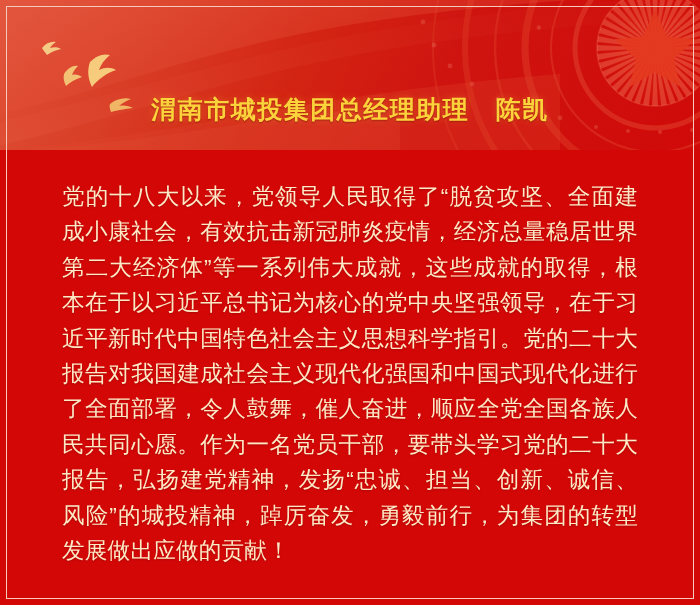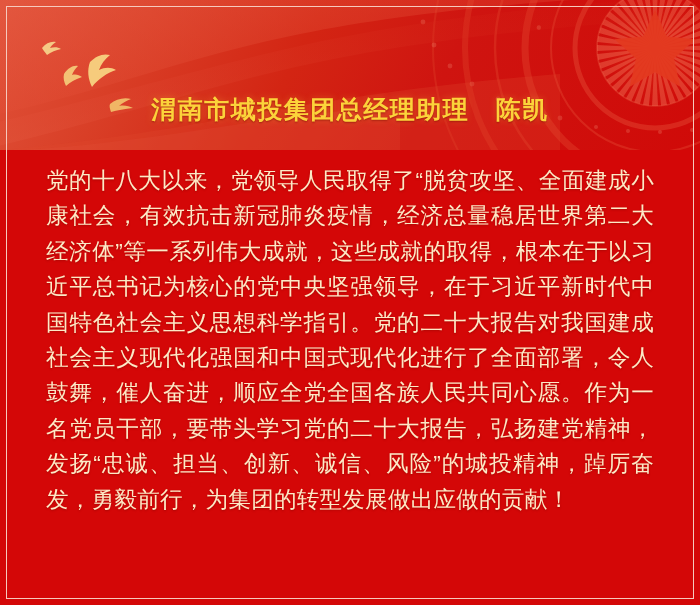--- a/index.html
+++ b/index.html
@@ -86,21 +86,21 @@
     z-index: 30;
     font-size: 22.6px;
     line-height: 35.4px;
     color: #fde9c6;
     text-align: justify;
     text-justify: inter-character;
     text-shadow: 0 1px 2px rgba(120,8,0,.45);
     letter-spacing: 0.2px;
   }
   .body-copy p {
-    margin: 0;
+    margin: 16px;
     text-align: justify;
     text-justify: inter-character;
   }
 </style>
 </head>
 <body>
 
 <div class="poster">
 
   <div class="header">

